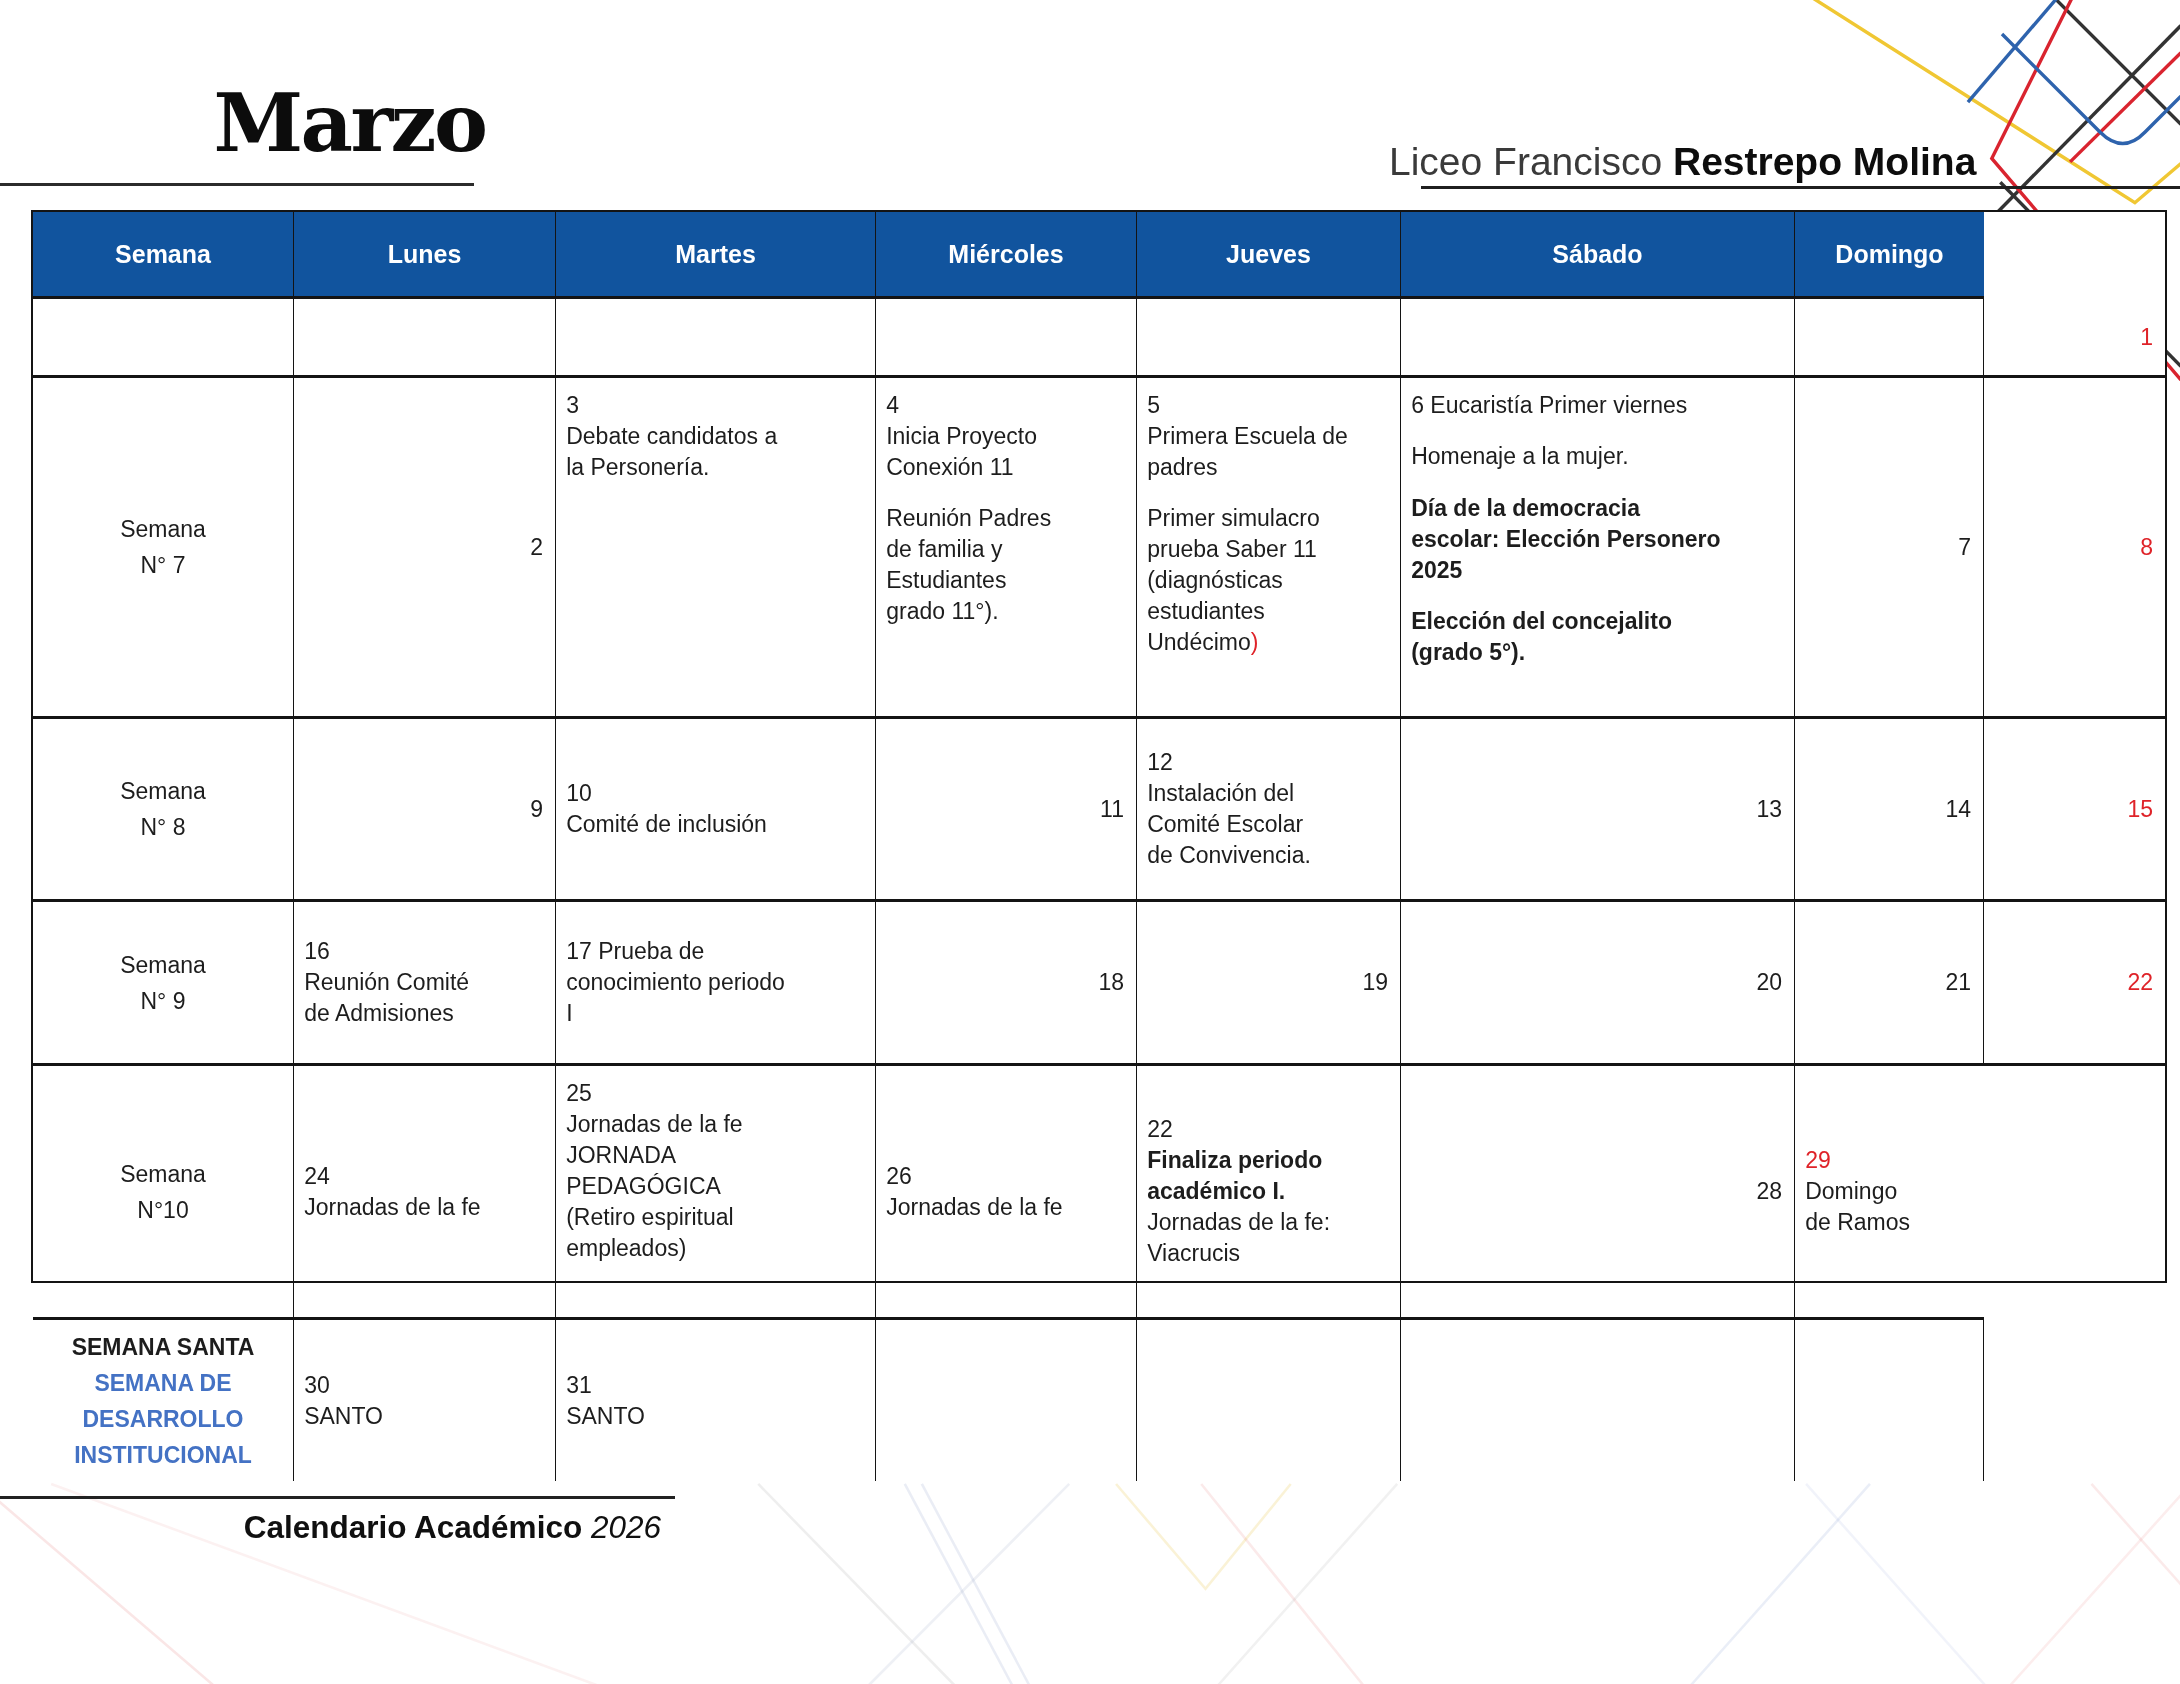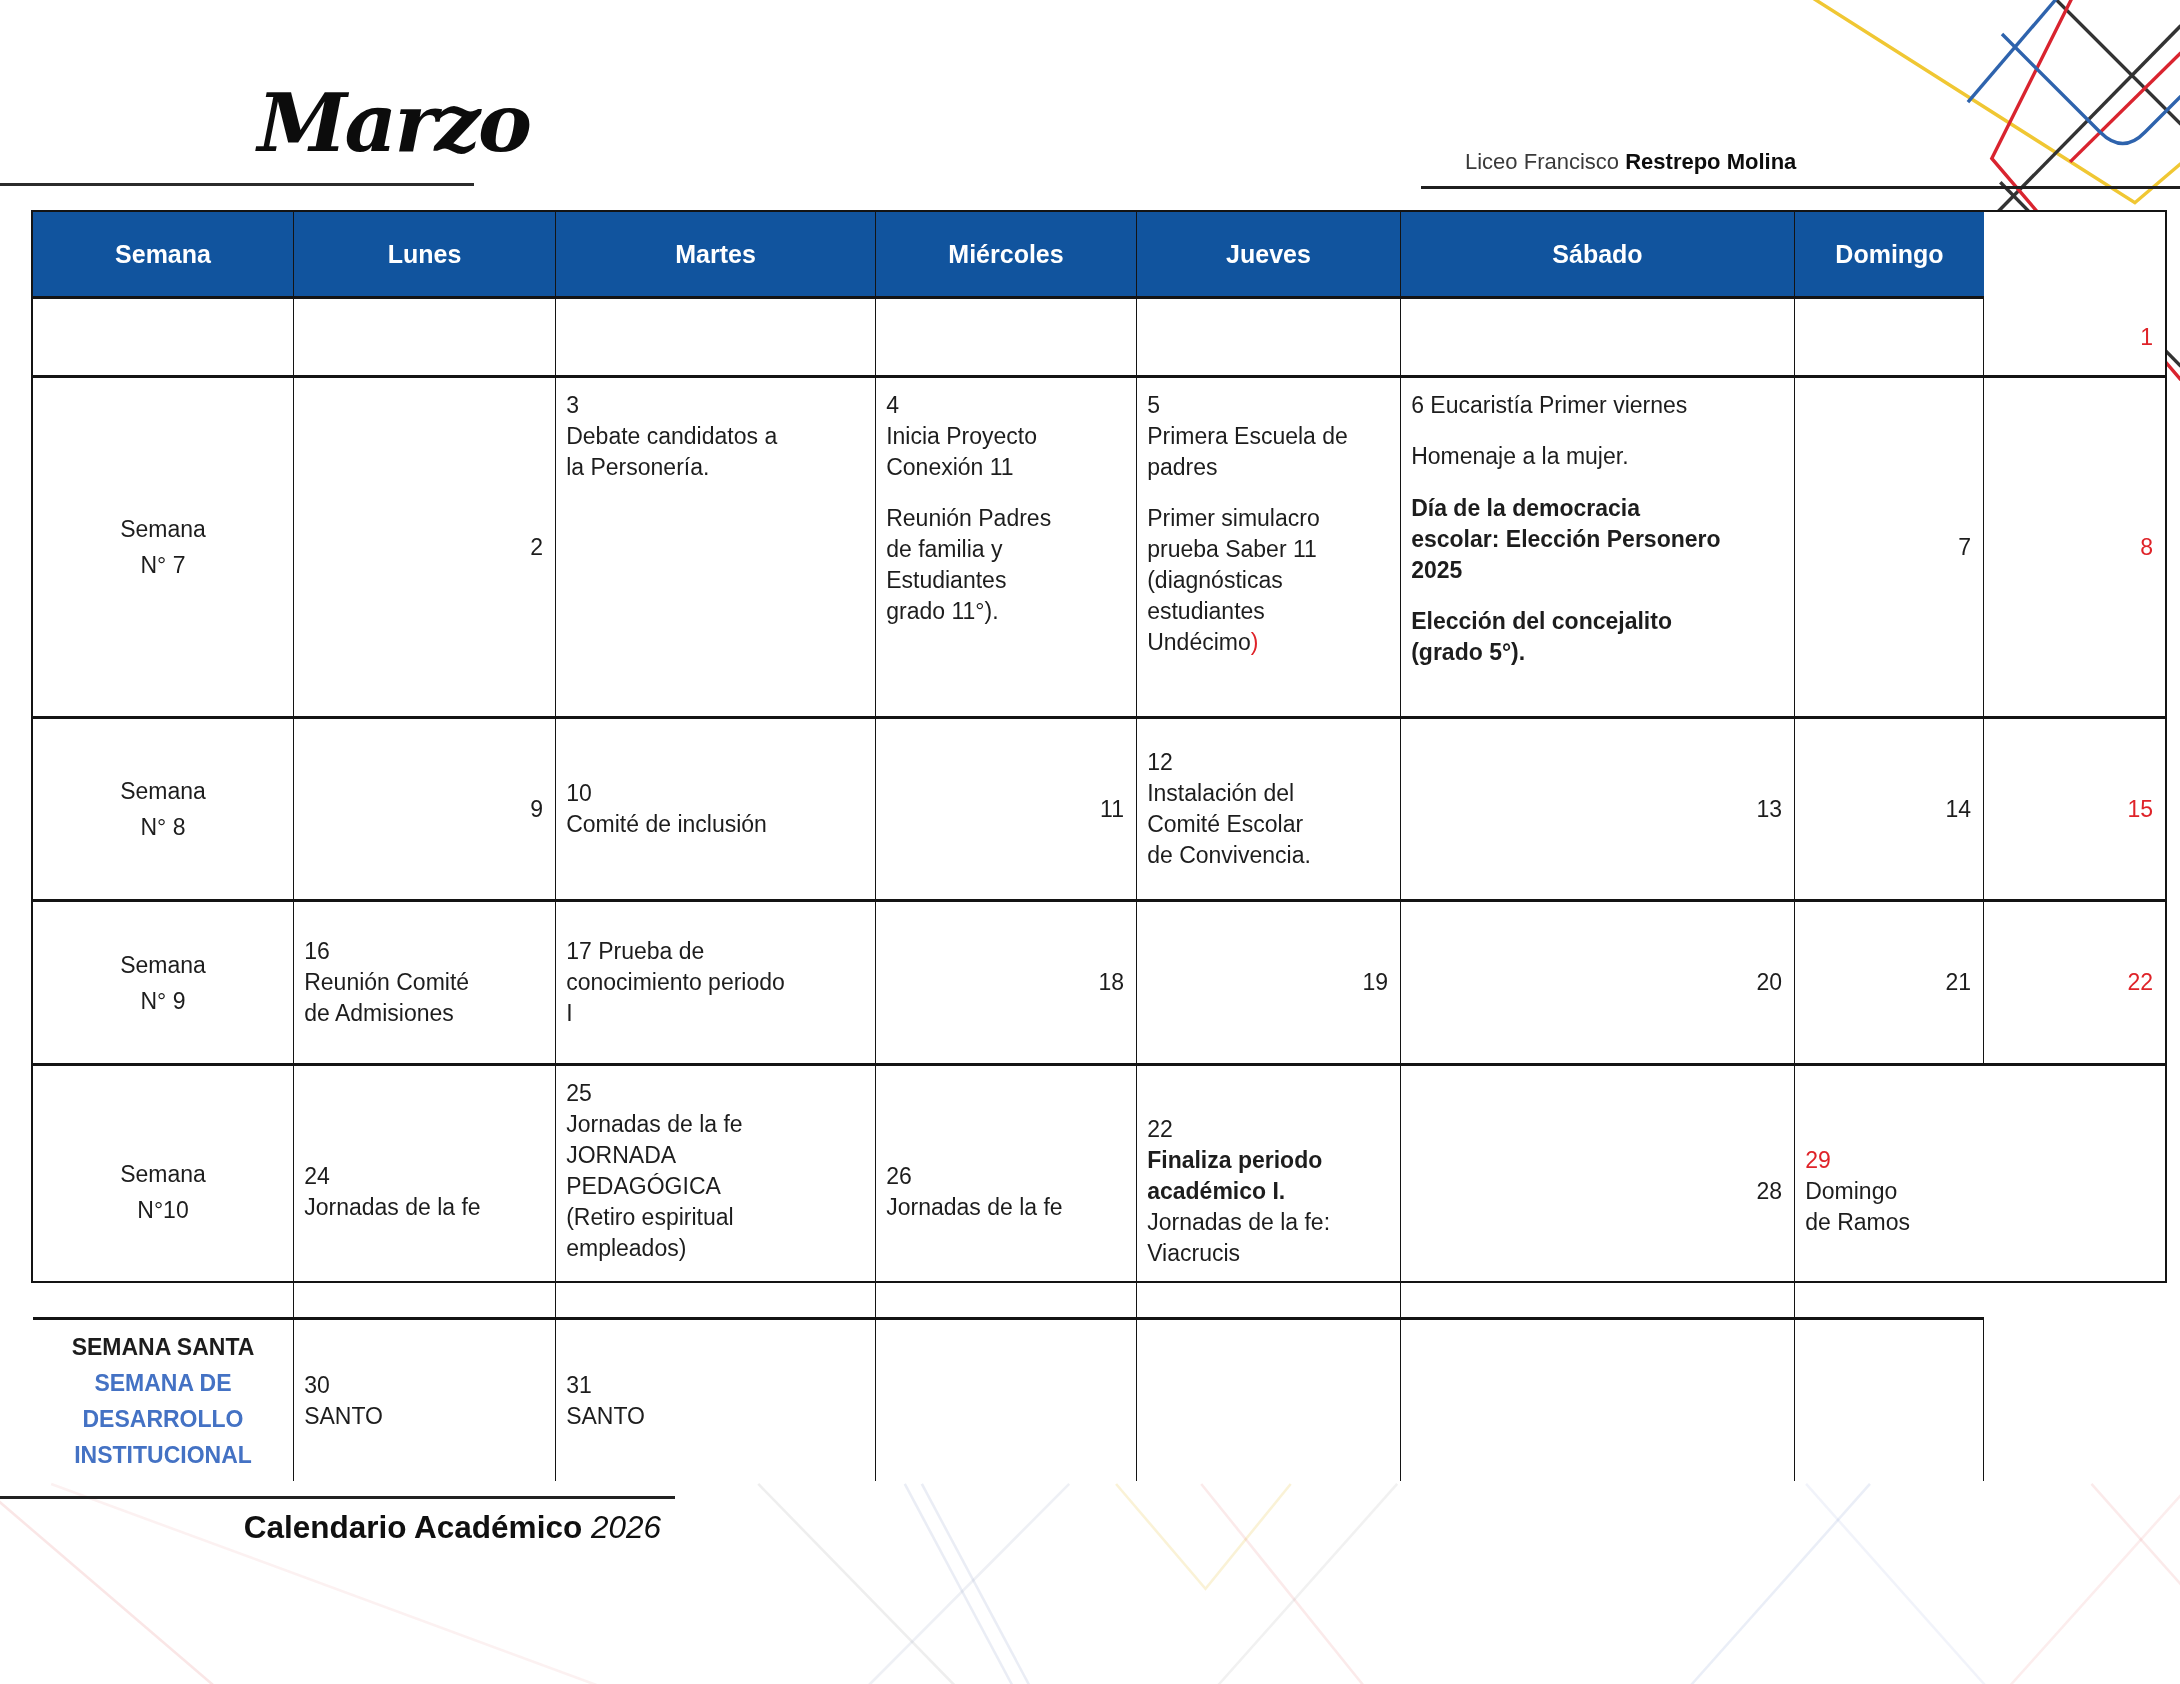--- a/index.html
+++ b/index.html
@@ -5,27 +5,27 @@
   html,body{margin:0;padding:0;background:#ffffff;}
   .page{
     position:relative;width:2181px;height:1685px;overflow:hidden;background:#fff;
     font-family:"Liberation Sans",sans-serif;color:#1d1d1d;
   }
   svg.decor{position:absolute;left:0;top:0;width:2181px;height:1685px;pointer-events:none;z-index:0;}
 
   
   .month-title{
     position:absolute;left:213px;top:82px;width:273px;text-align:center;z-index:2;
-    font-family:"DejaVu Serif",serif;font-style:italic;font-weight:700;
-    font-size:81px;line-height:1;color:#0c0c0c;letter-spacing:-2.6px;margin-left:44px;
+    font-family:"DejaVu Serif",serif;font-weight:700;
+    font-size:81px;line-height:1;color:#0c0c0c;letter-spacing:-2.6px;
   }
   .title-underline{position:absolute;left:0;top:183px;width:474px;height:3.4px;background:#2b2b2b;z-index:2;}
   .school-name{
-    position:absolute;left:1465px;top:145px;z-index:2;
-    font-size:22px;line-height:34px;color:#3a3a3a;font-weight:400;white-space:nowrap;
+    position:absolute;left:1389px;top:145px;z-index:2;
+    font-size:39px;line-height:34px;color:#3a3a3a;font-weight:400;white-space:nowrap;
   }
   .school-name b{color:#0d0d0d;font-weight:700;}
   .school-underline{position:absolute;left:1421px;top:186px;width:760px;height:3.4px;background:#1f1f1f;z-index:2;}
 
   
   .footer-line{position:absolute;left:0;top:1496px;width:675px;height:3.4px;background:#222;z-index:2;}
   .footer-text{
     position:absolute;left:0;top:1509px;width:661px;text-align:right;z-index:2;
     font-size:31.5px;color:#101010;font-weight:700;white-space:nowrap;
   }

